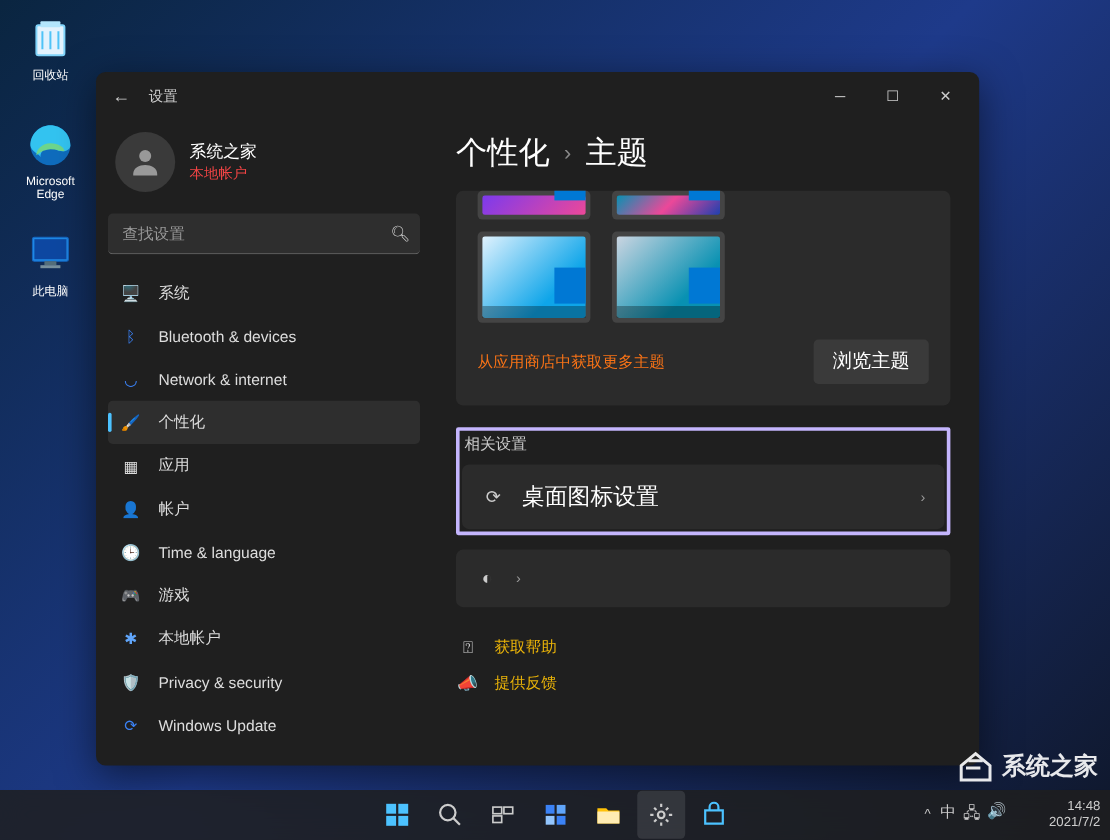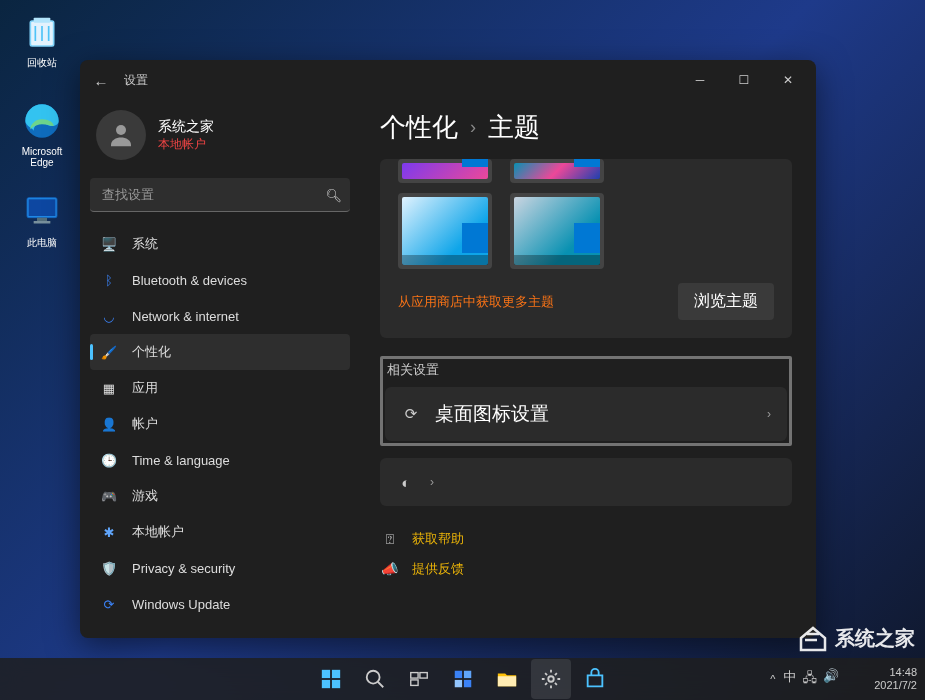--- a/index.html
+++ b/index.html
@@ -60,21 +60,21 @@
     .tb2 .tb-inner { background: linear-gradient(135deg, #0891b2, #ec4899, #1e40af); }
     .tb3 .tb-inner { background: linear-gradient(135deg, #e0f2fe, #0ea5e9 70%); }
     .tb4 .tb-inner { background: linear-gradient(135deg, #cbd5e1, #0891b2 70%); }
     .theme-thumb .tb-taskbar { position: absolute; bottom: 4px; left: 4px; right: 4px; height: 10px; background: rgba(0,0,0,0.3); }
     .theme-thumb .tb-accent { position: absolute; bottom: 16px; right: 4px; width: 26px; height: 30px; background: #0078d4; }
     .theme-store { display: flex; align-items: center; justify-content: space-between; margin-top: 14px; }
     .store-text { font-size: 13px; color: #f97316; }
     .browse-btn { background: #3a3a3a; border: none; color: #fff; padding: 8px 16px; border-radius: 4px; font-size: 16px; cursor: pointer; }
     
     .section-title { font-size: 13px; color: #ccc; margin-bottom: 8px; }
-    .highlight-box { border: 3px solid #737373; border-radius: 2px; padding: 2px; margin-bottom: 12px; }
+    .highlight-box { border: 3px solid #c4b5fd; border-radius: 2px; padding: 2px; margin-bottom: 12px; }
     .highlight-box .section-title { padding-left: 2px; }
     
     .setting-item { background: #2b2b2b; border-radius: 6px; display: flex; align-items: center; padding: 14px 16px; gap: 14px; cursor: pointer; margin-bottom: 4px; }
     .setting-icon { width: 20px; height: 20px; display: flex; align-items: center; justify-content: center; color: #ccc; font-size: 15px; }
     .setting-text { flex: 1; }
     .setting-title { font-size: 19px; color: #fff; }
     .setting-sub { font-size: 11px; color: #999; }
     .chevron { color: #999; font-size: 12px; }
     
     .link-row { display: flex; align-items: center; gap: 12px; padding: 6px 0; font-size: 13px; }

